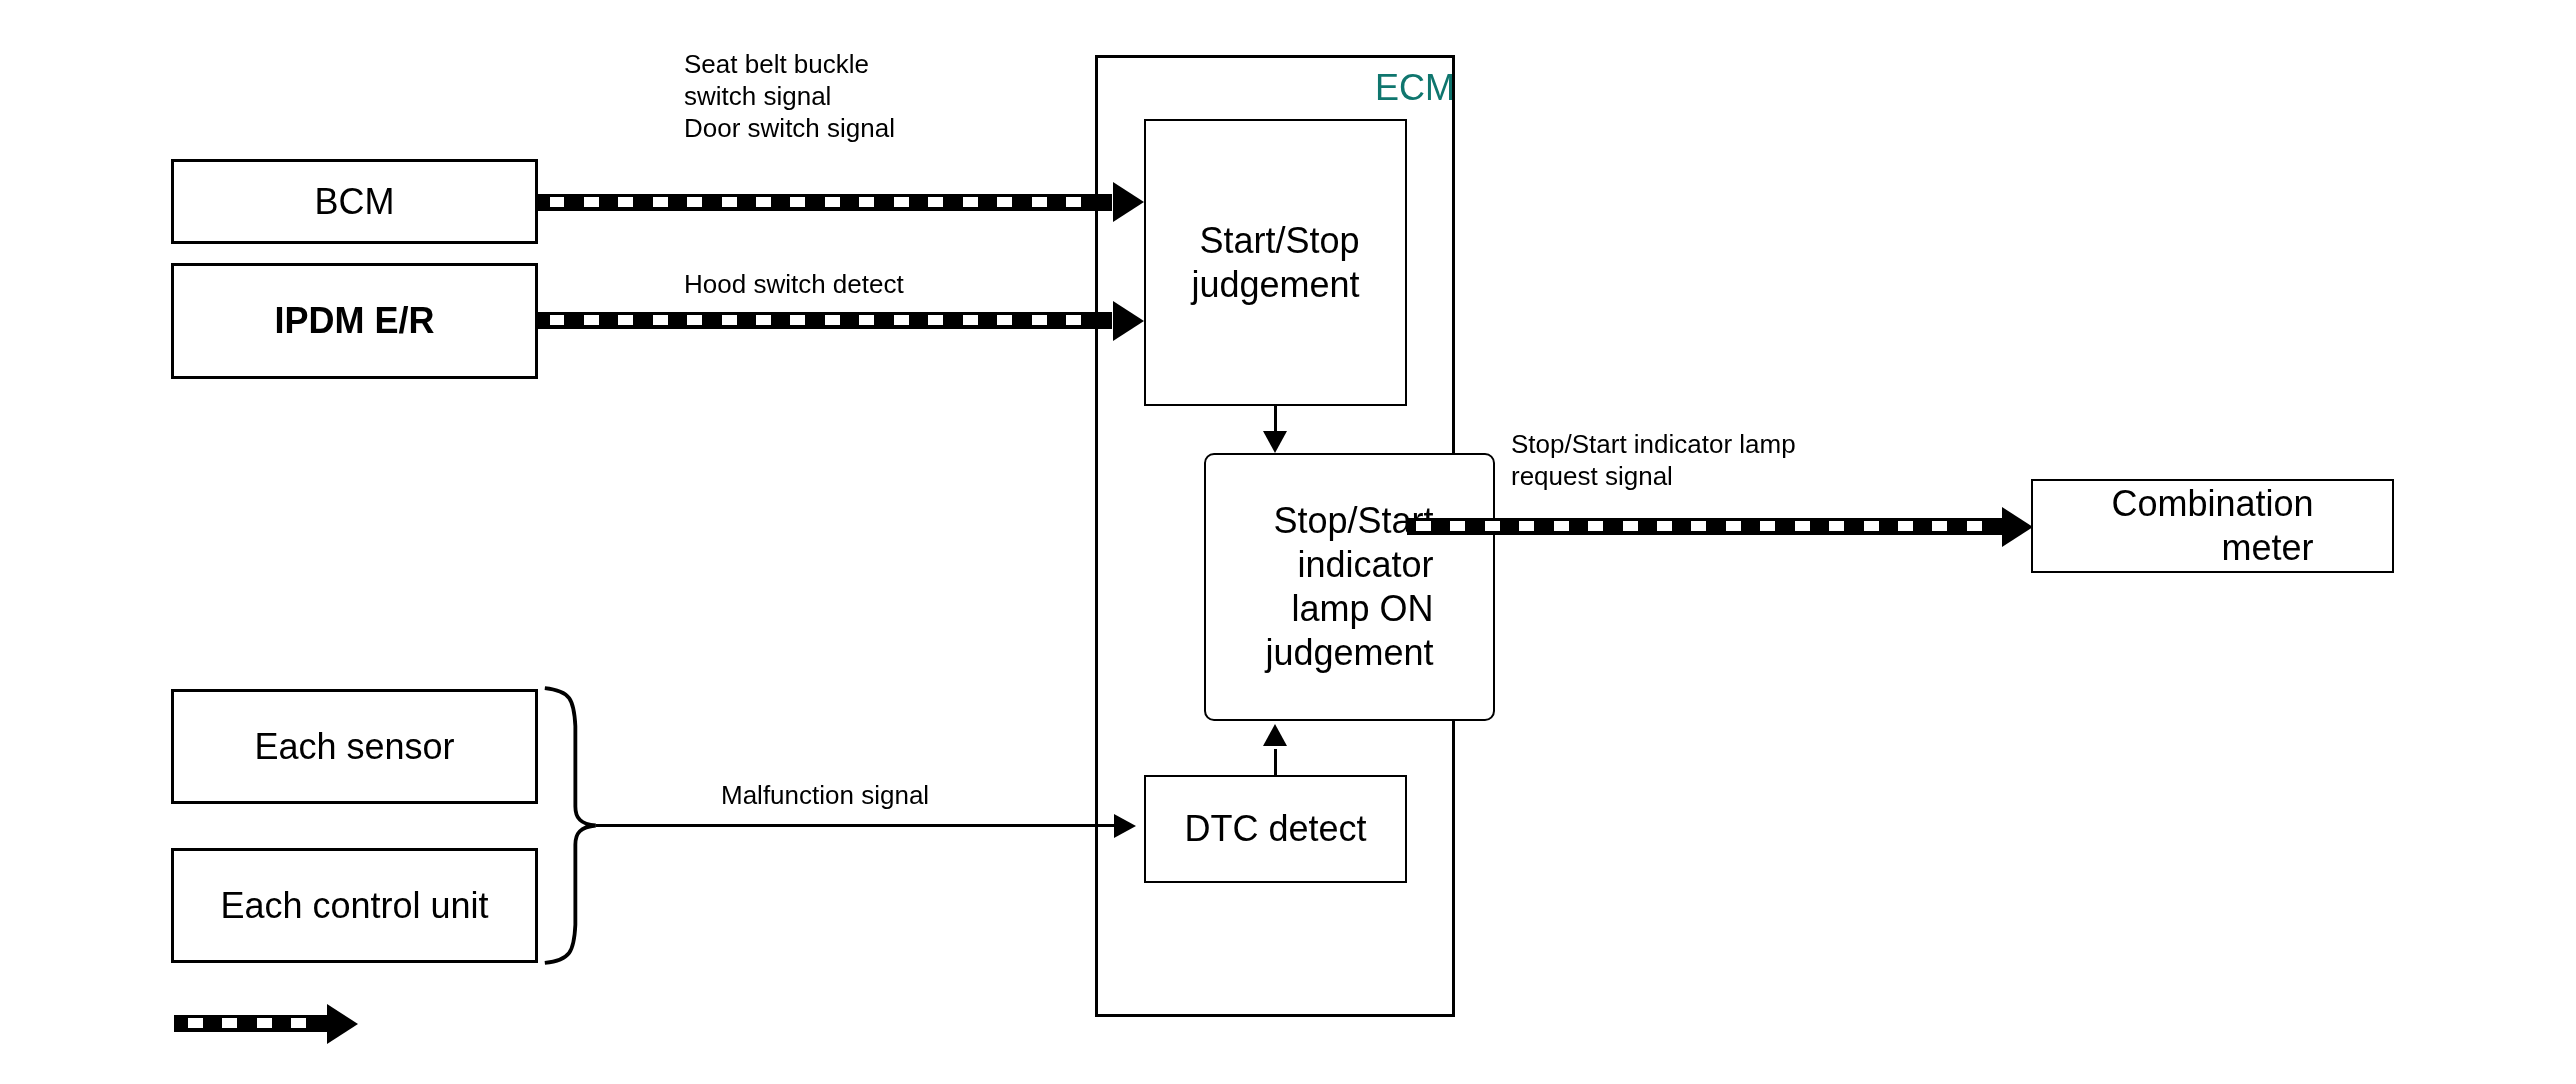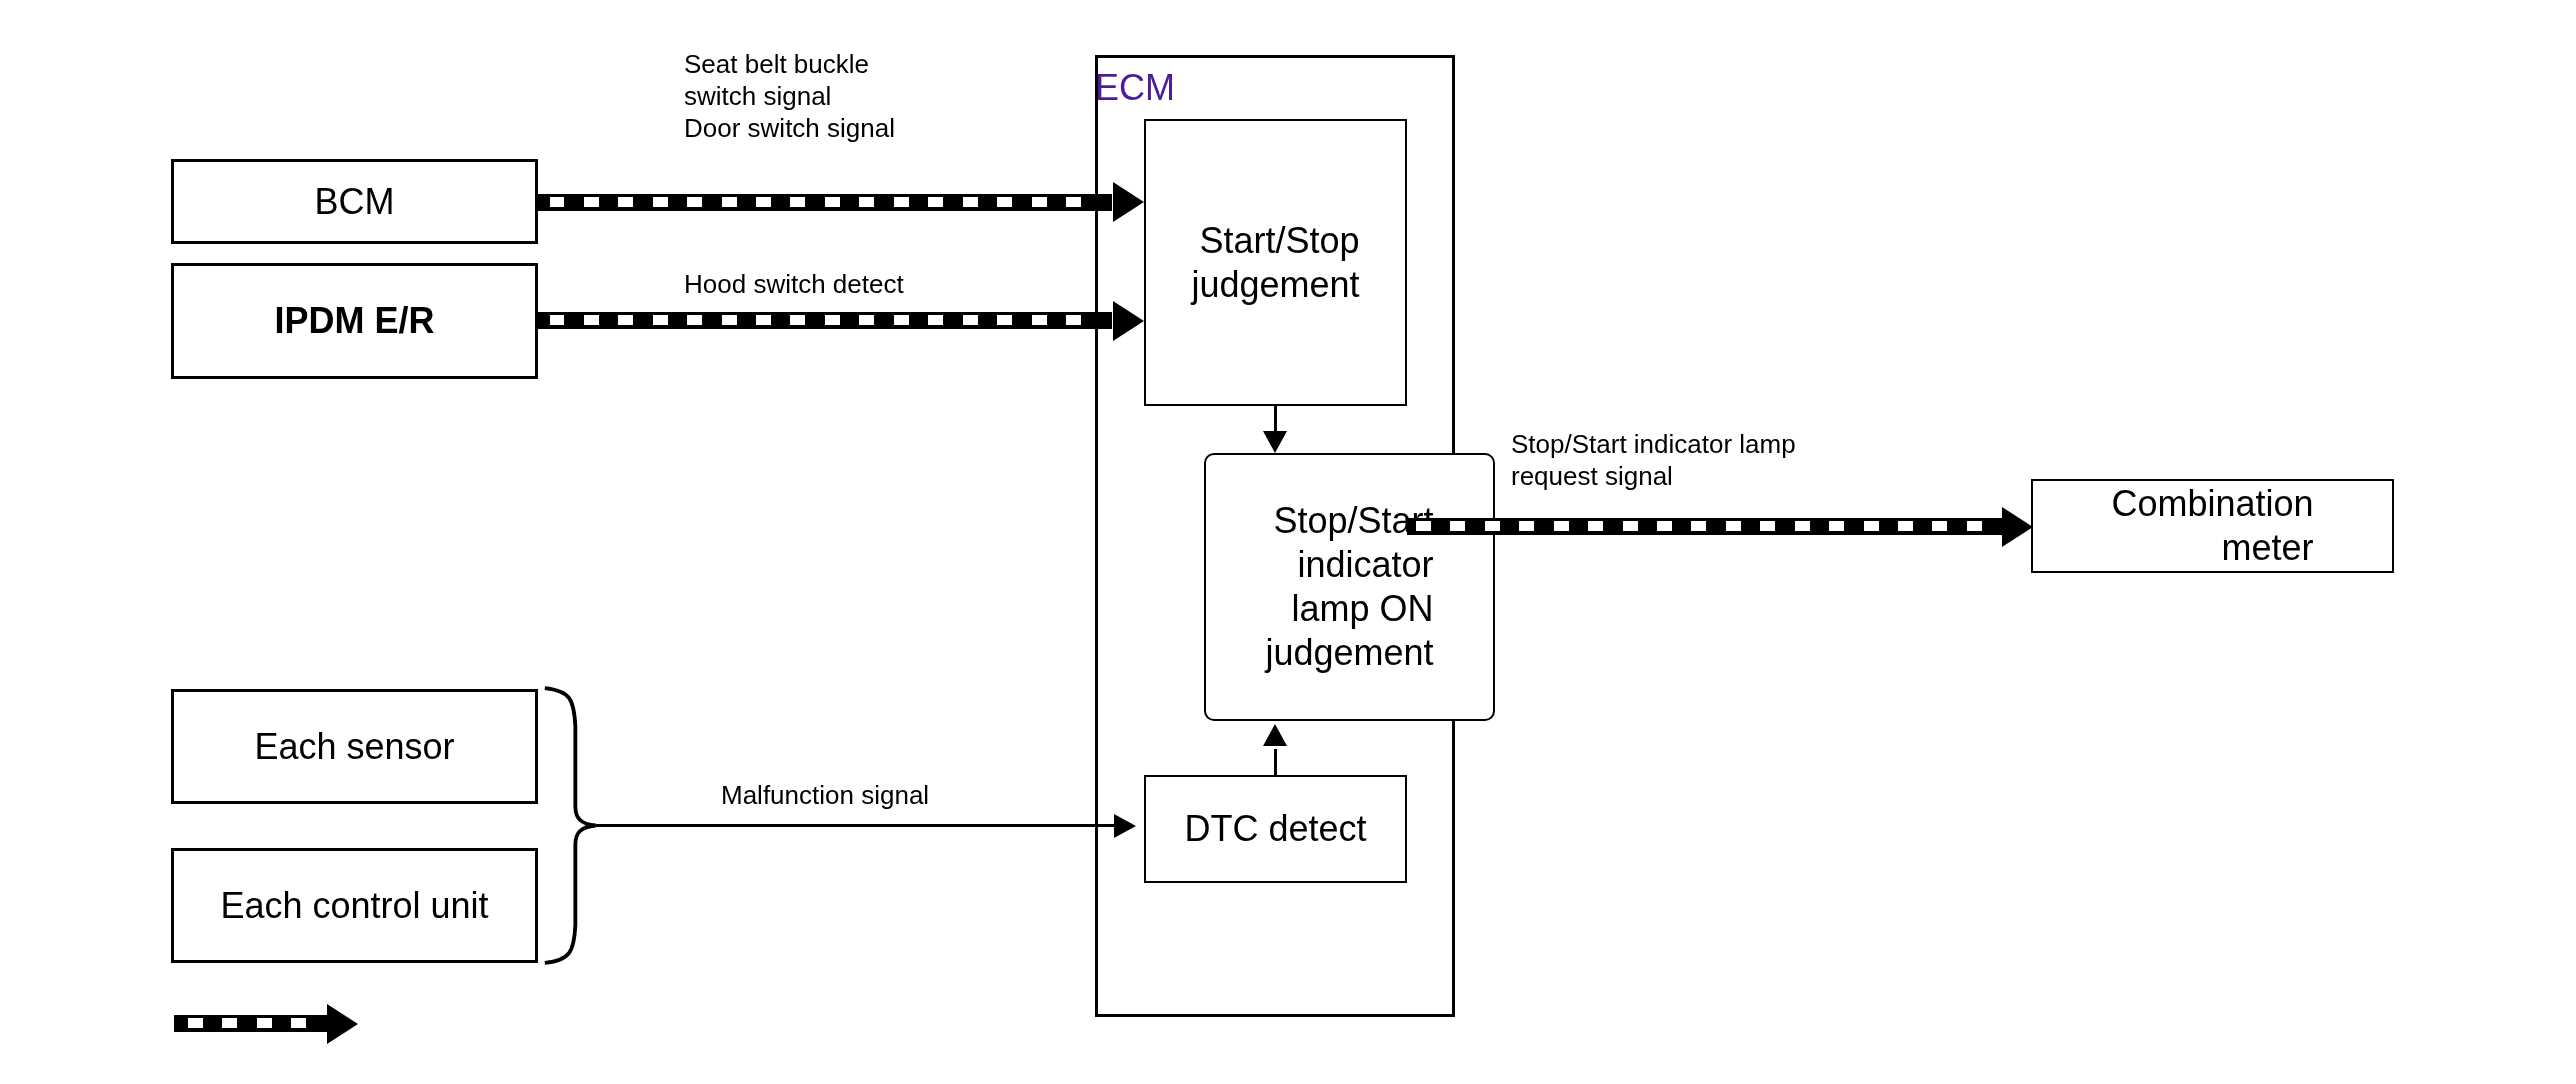--- a/index.html
+++ b/index.html
@@ -28,22 +28,22 @@
   .lbl{
     position:absolute;
     font-size:26px;
     line-height:1.24;
     white-space:pre-line;
     color:#000;
   }
   .ecm-title{
     position:absolute;
     font-size:36px;
-    color:#4c1d95;
-    text-align:left;
+    color:#0f766e;
+    text-align:right;
   }
 
   
   .can{
     position:absolute;
     height:16.6px;
     background:#000;
   }
   .can .notch{
     position:absolute;

